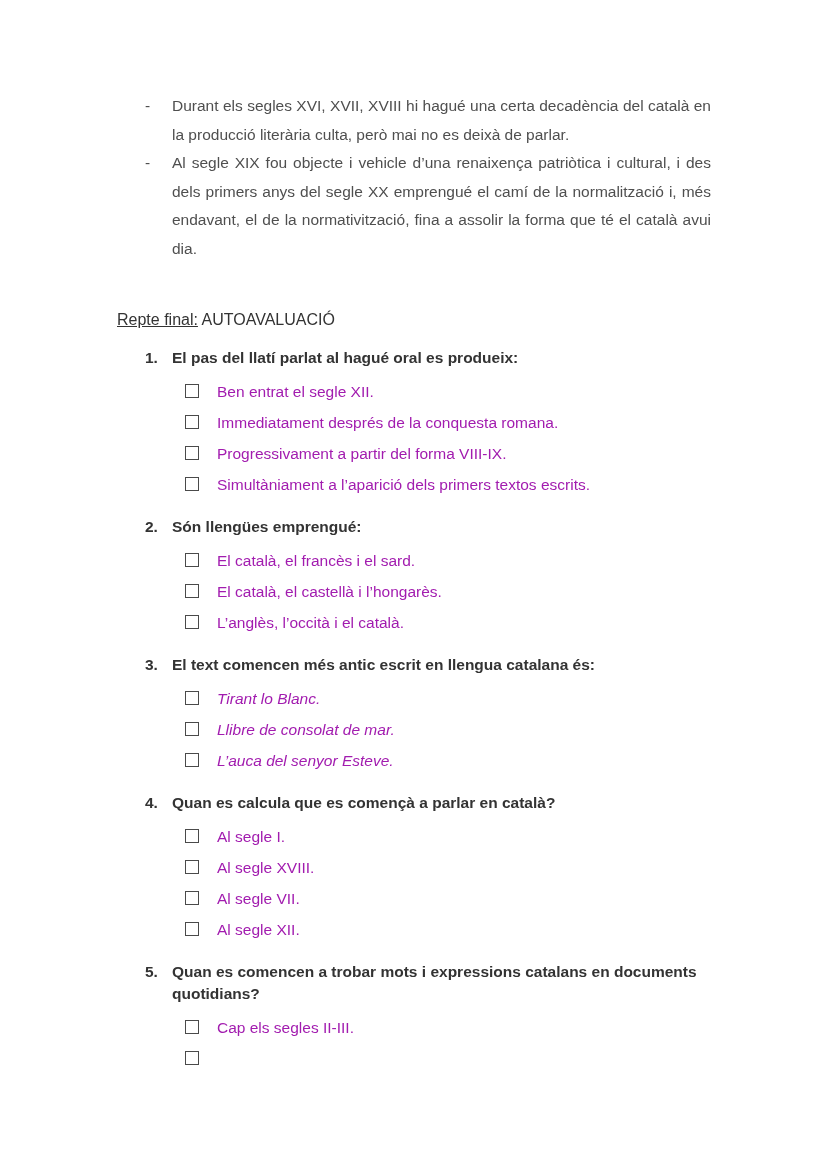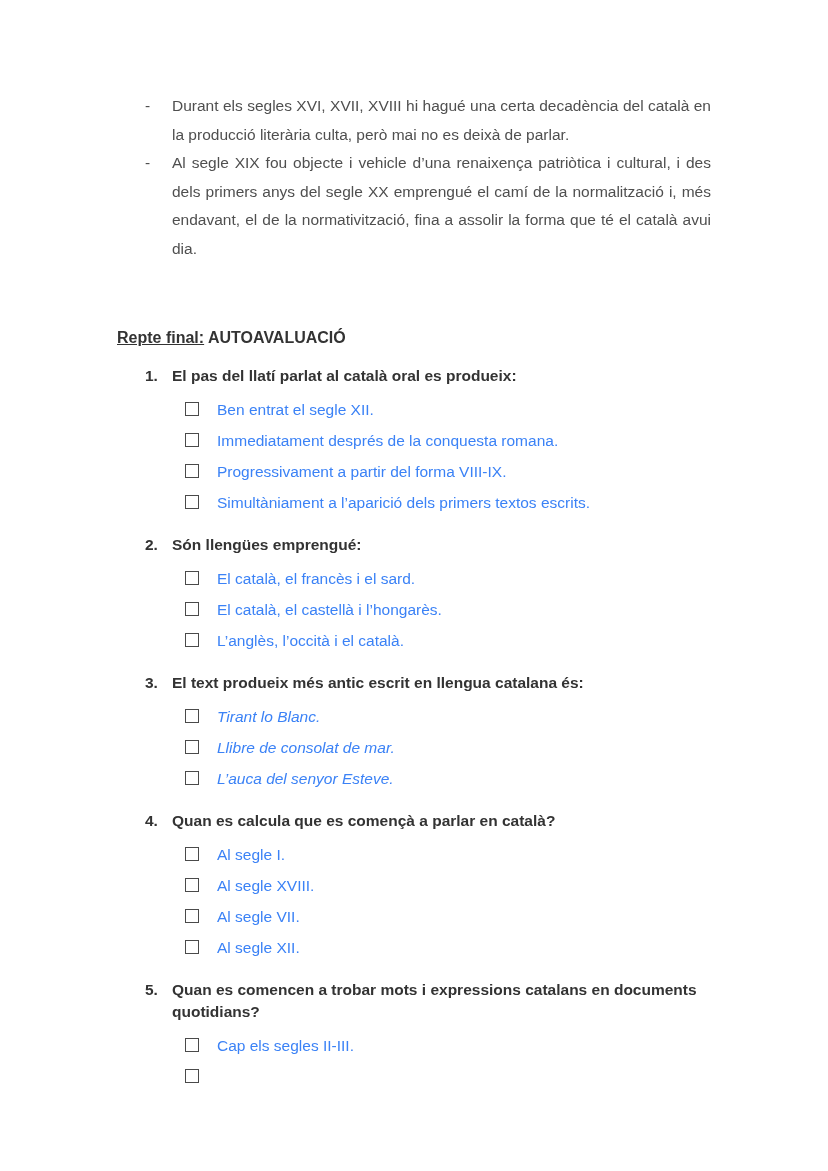--- a/index.html
+++ b/index.html
@@ -35,24 +35,24 @@
     flex: none;
     width: 27px;
     padding-left: 28px;
   }
   .bullet .btext {
     flex: 1;
     text-align: justify;
   }
   
   .heading {
-    margin-top: 64px;
+    margin-top: 46px;
     font-size: 16px;
     line-height: 22px;
-    font-weight: 700;
+    font-weight: 400;
     color: #333333;
   }
   .heading .underline { text-decoration: underline; }
   
   .questions { margin: 0; padding: 0; }
   .question { margin-top: 16px; }
   .q-title {
     display: flex;
     font-size: 15.5px;
     line-height: 22px;
@@ -65,21 +65,21 @@
     width: 27px;
     padding-left: 28px;
   }
   .q-text { flex: 1; }
   .option {
     display: flex;
     align-items: center;
     height: 31px;
     padding-left: 68px;
     font-size: 15.5px;
-    color: #3b82f6;
+    color: #a21caf;
   }
   .checkbox {
     flex: none;
     width: 12px;
     height: 12px;
     border: 1.5px solid #4a4a4a;
     margin-right: 18px;
     transform: translateY(-1px);
     background: #ffffff;
   }
@@ -102,21 +102,21 @@
           <span class="btext">Al segle XIX fou objecte i vehicle d’una renaixença patriòtica i cultural, i des dels primers anys del segle XX emprengué el camí de la normalització i, més endavant, el de la normativització, fina a assolir la forma que té el català avui dia.</span>
         </div>
       </div>
 
     <div class="heading"><span class="underline">Repte final:</span><span> AUTOAVALUACIÓ</span></div>
 
     <div class="questions">
         <div class="question">
           <div class="q-title">
             <span class="q-num">1.</span>
-            <span class="q-text">El pas del llatí parlat al català oral es produeix:</span>
+            <span class="q-text">El pas del llatí parlat al hagué oral es produeix:</span>
           </div>
           <div class="option">
             <span class="checkbox"></span>
             <span class="opt-text">Ben entrat el segle XII.</span>
           </div>
           <div class="option">
             <span class="checkbox"></span>
             <span class="opt-text">Immediatament després de la conquesta romana.</span>
           </div>
           <div class="option">
@@ -142,21 +142,21 @@
             <span class="opt-text">El català, el castellà i l’hongarès.</span>
           </div>
           <div class="option">
             <span class="checkbox"></span>
             <span class="opt-text">L’anglès, l’occità i el català.</span>
           </div>
         </div>
         <div class="question">
           <div class="q-title">
             <span class="q-num">3.</span>
-            <span class="q-text">El text produeix més antic escrit en llengua catalana és:</span>
+            <span class="q-text">El text comencen més antic escrit en llengua catalana és:</span>
           </div>
           <div class="option">
             <span class="checkbox"></span>
             <span class="opt-text italic">Tirant lo Blanc.</span>
           </div>
           <div class="option">
             <span class="checkbox"></span>
             <span class="opt-text italic">Llibre de consolat de mar.</span>
           </div>
           <div class="option">

